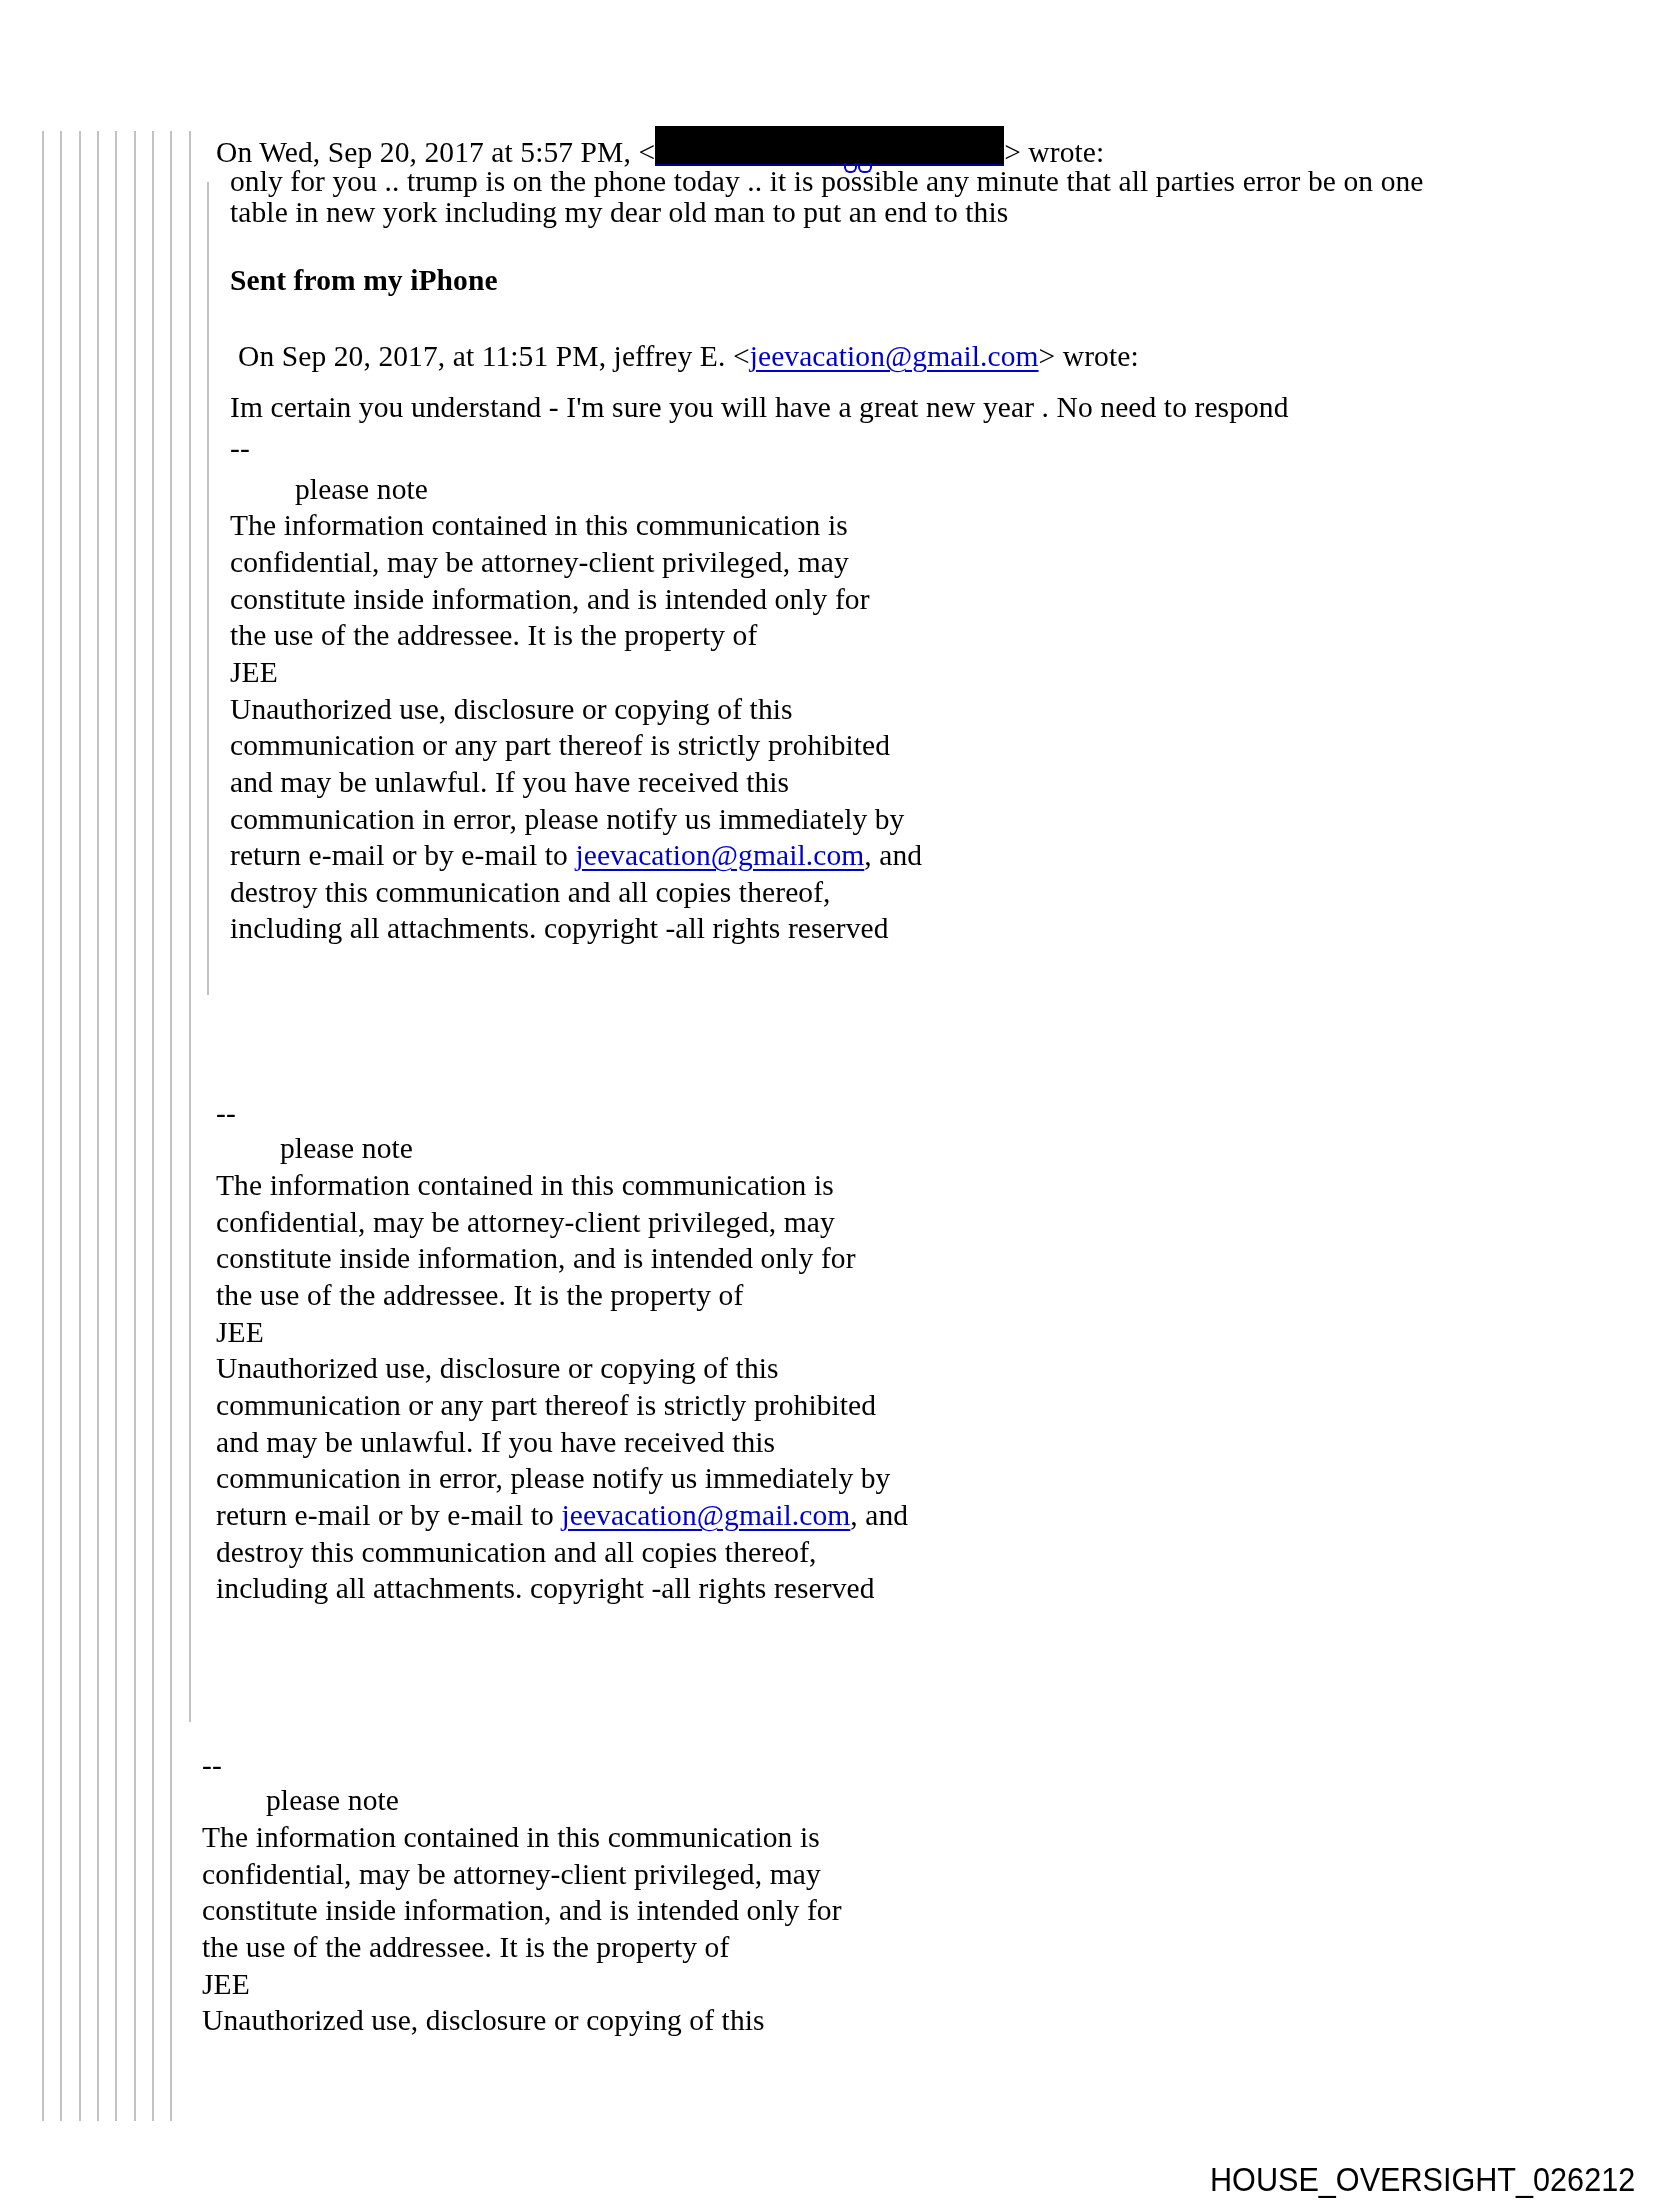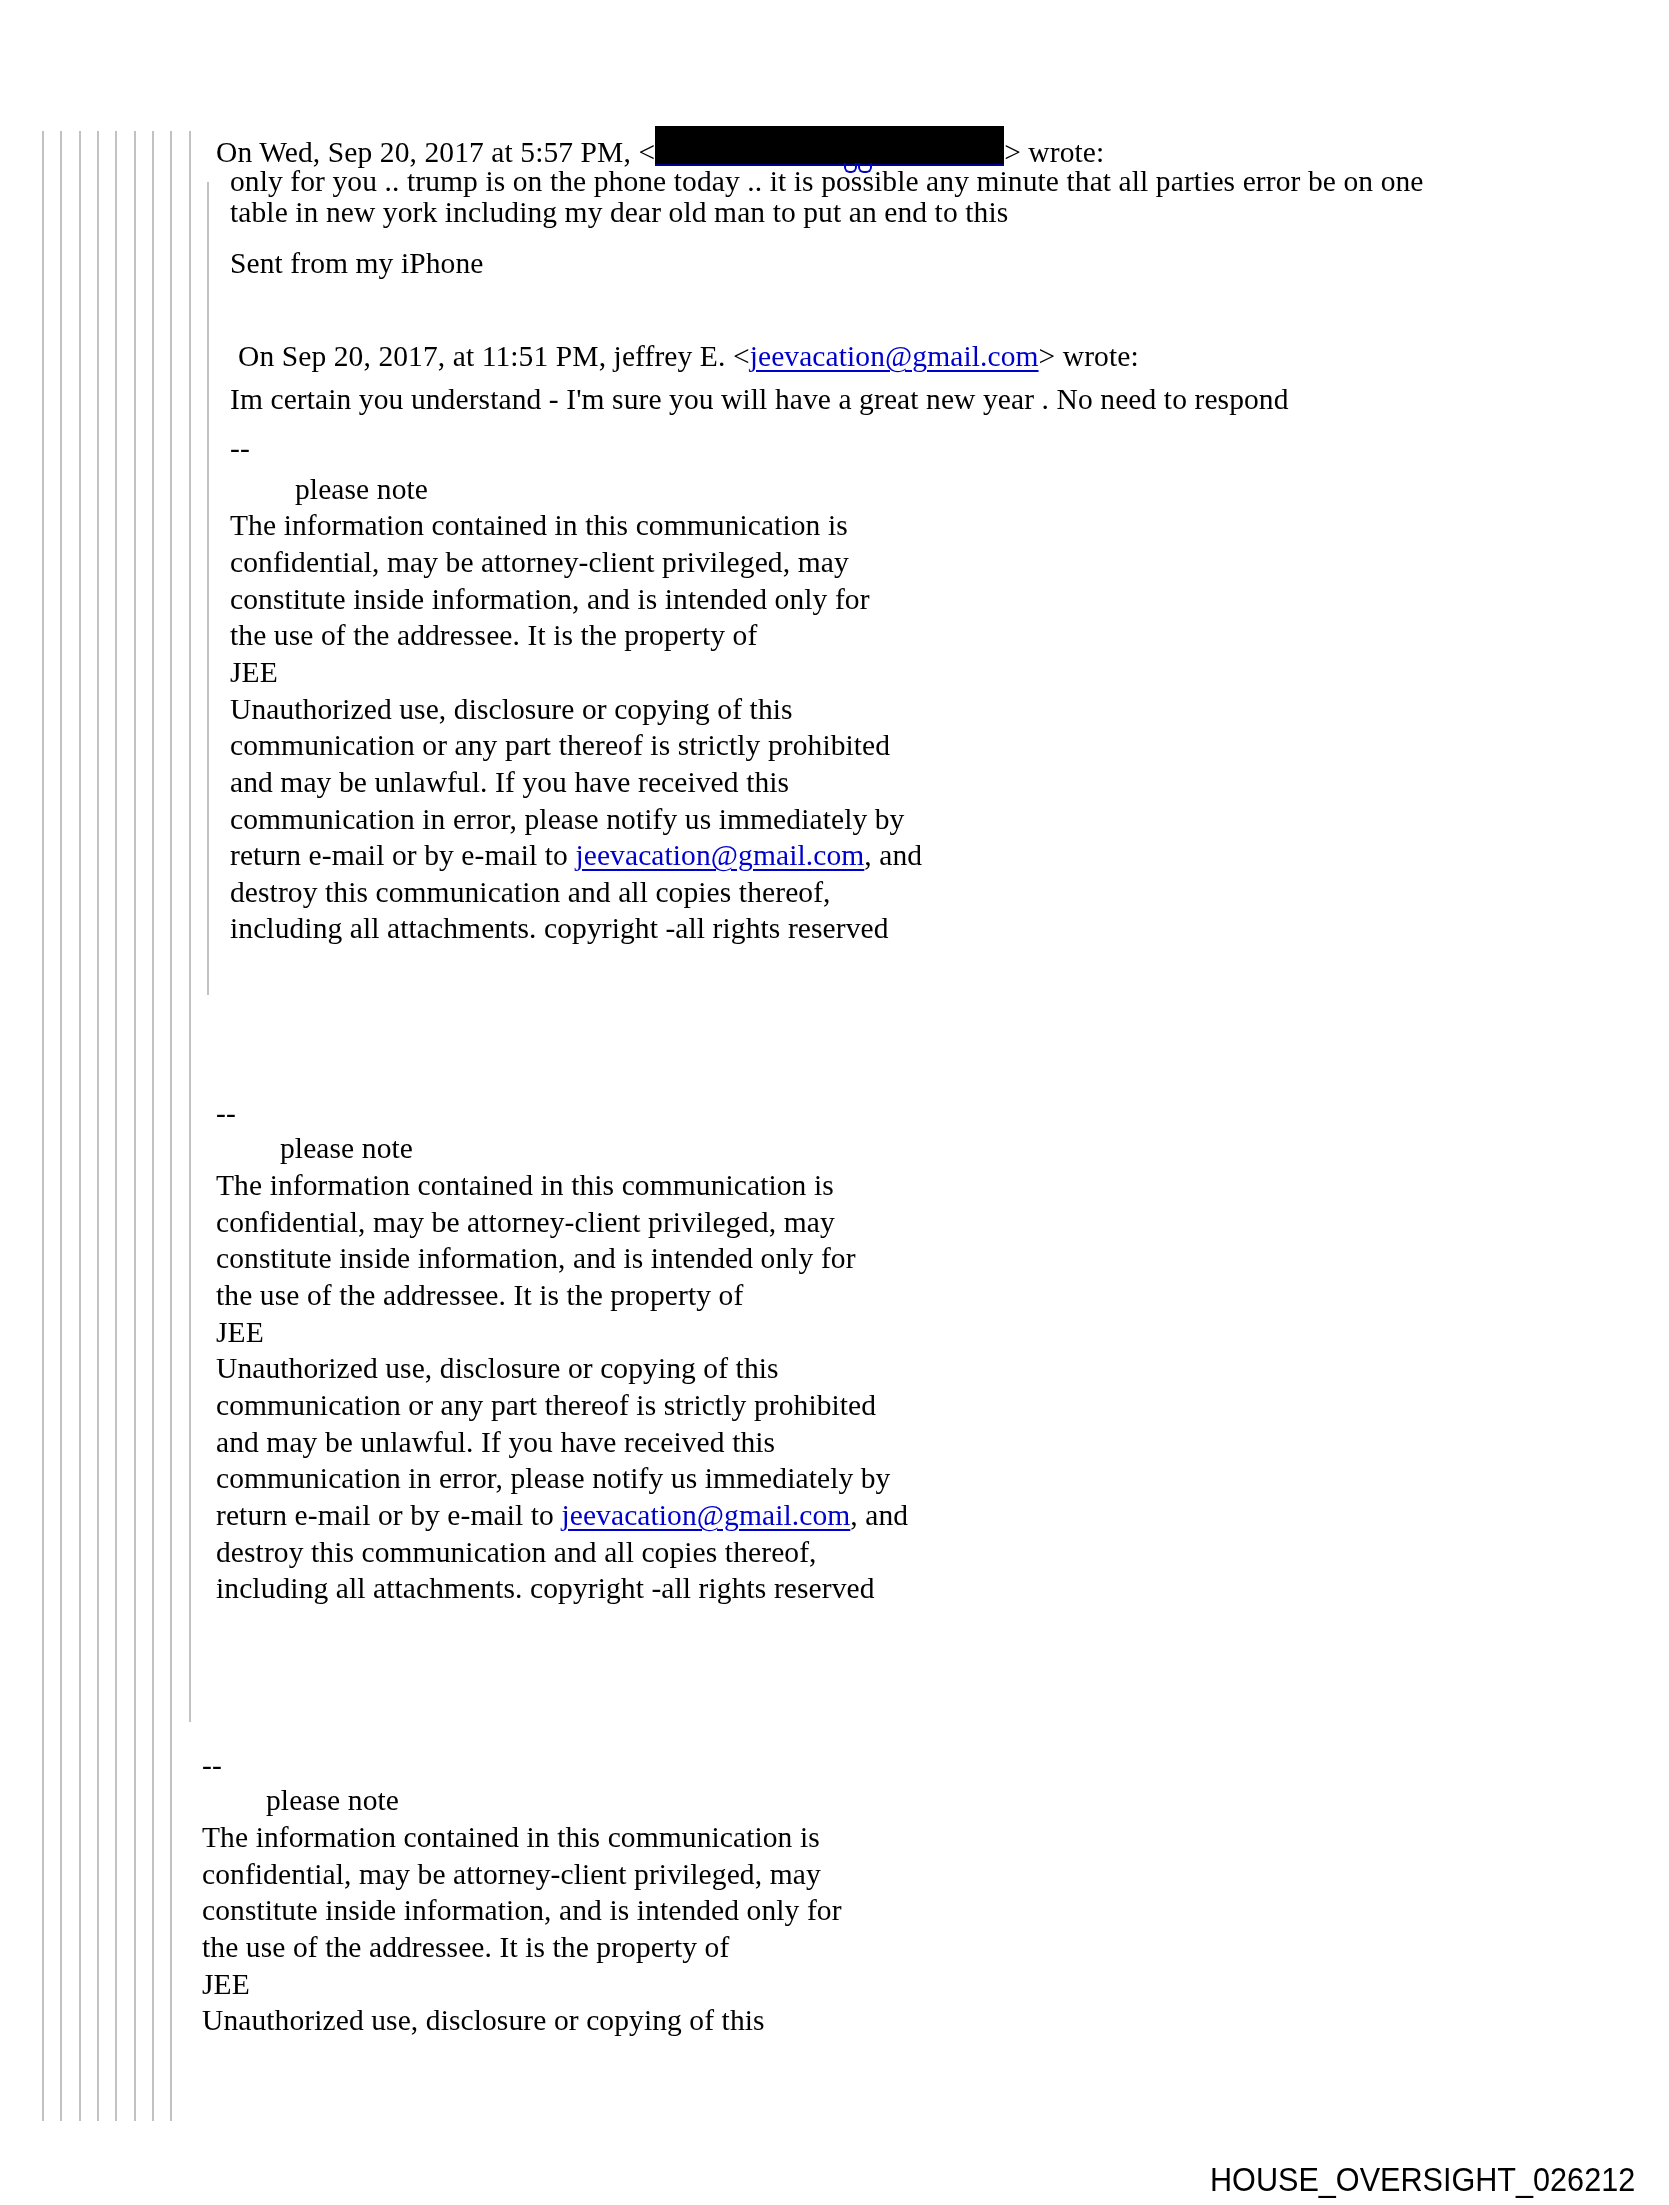--- a/index.html
+++ b/index.html
@@ -76,23 +76,23 @@
       <div class="qbar" style="left: 134px; top: 131px; height: 1990px;"></div>
       <div class="qbar" style="left: 152px; top: 131px; height: 1990px;"></div>
       <div class="qbar" style="left: 170px; top: 131px; height: 1990px;"></div>
       <div class="qbar" style="left: 189px; top: 131px; height: 1591px;"></div>
       <div class="qbar" style="left: 207px; top: 182px; height: 813px;"></div>
     </div>
   <div id="content">
       <div class="line" style="left: 216px; top: 126px;"><span>On Wed, Sep 20, 2017 at 5:57 PM, &lt;</span><span class="redact" style="width: 349px; height: 38px;"><span class="desc d1"></span><span class="desc d2"></span></span><span>&gt; wrote:</span></div>
       <div class="line" style="left: 230px; top: 165px;"><span>only for you .. trump is on the phone today .. it is possible any minute that all parties error be on one</span></div>
       <div class="line" style="left: 230px; top: 196px;"><span>table in new york including my dear old man to put an end to this</span></div>
-      <div class="line" style="left: 230px; top: 247px;"><span>Sent from my iPhone</span></div>
+      <div class="line" style="left: 230px; top: 264px; font-weight: bold;"><span>Sent from my iPhone</span></div>
       <div class="line" style="left: 230px; top: 340px; margin-left: 8px;"><span>On Sep 20, 2017, at 11:51 PM, jeffrey E. &lt;</span><a class="lnk">jeevacation@gmail.com</a><span>&gt; wrote:</span></div>
-      <div class="line" style="left: 230px; top: 383px;"><span>Im certain you understand - I'm sure you will have a great new year . No need to respond</span></div>
+      <div class="line" style="left: 230px; top: 391px;"><span>Im certain you understand - I'm sure you will have a great new year . No need to respond</span></div>
       <div class="line" style="left: 230px; top: 432px;"><span>--</span></div>
       <div class="line" style="left: 295px; top: 473px;"><span>please note</span></div>
       <div class="line" style="left: 230px; top: 509px;"><span>The information contained in this communication is</span></div>
       <div class="line" style="left: 230px; top: 546px;"><span>confidential, may be attorney-client privileged, may</span></div>
       <div class="line" style="left: 230px; top: 583px;"><span>constitute inside information, and is intended only for</span></div>
       <div class="line" style="left: 230px; top: 619px;"><span>the use of the addressee. It is the property of</span></div>
       <div class="line" style="left: 230px; top: 656px;"><span>JEE</span></div>
       <div class="line" style="left: 230px; top: 693px;"><span>Unauthorized use, disclosure or copying of this</span></div>
       <div class="line" style="left: 230px; top: 729px;"><span>communication or any part thereof is strictly prohibited</span></div>
       <div class="line" style="left: 230px; top: 766px;"><span>and may be unlawful. If you have received this</span></div>

